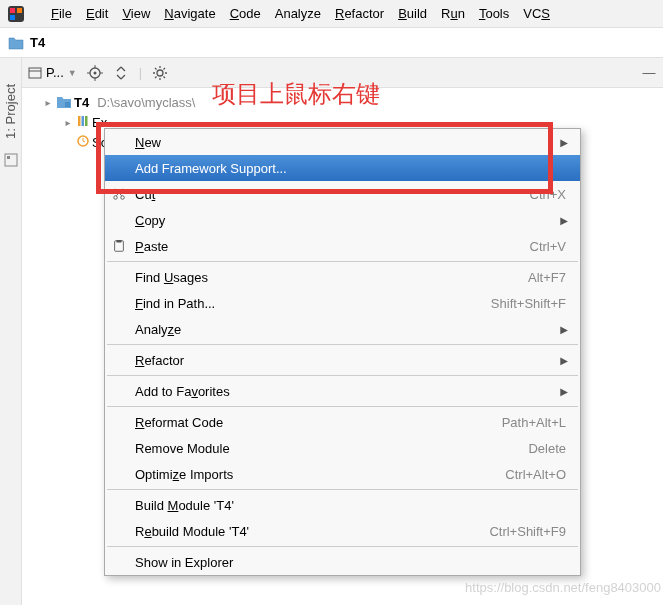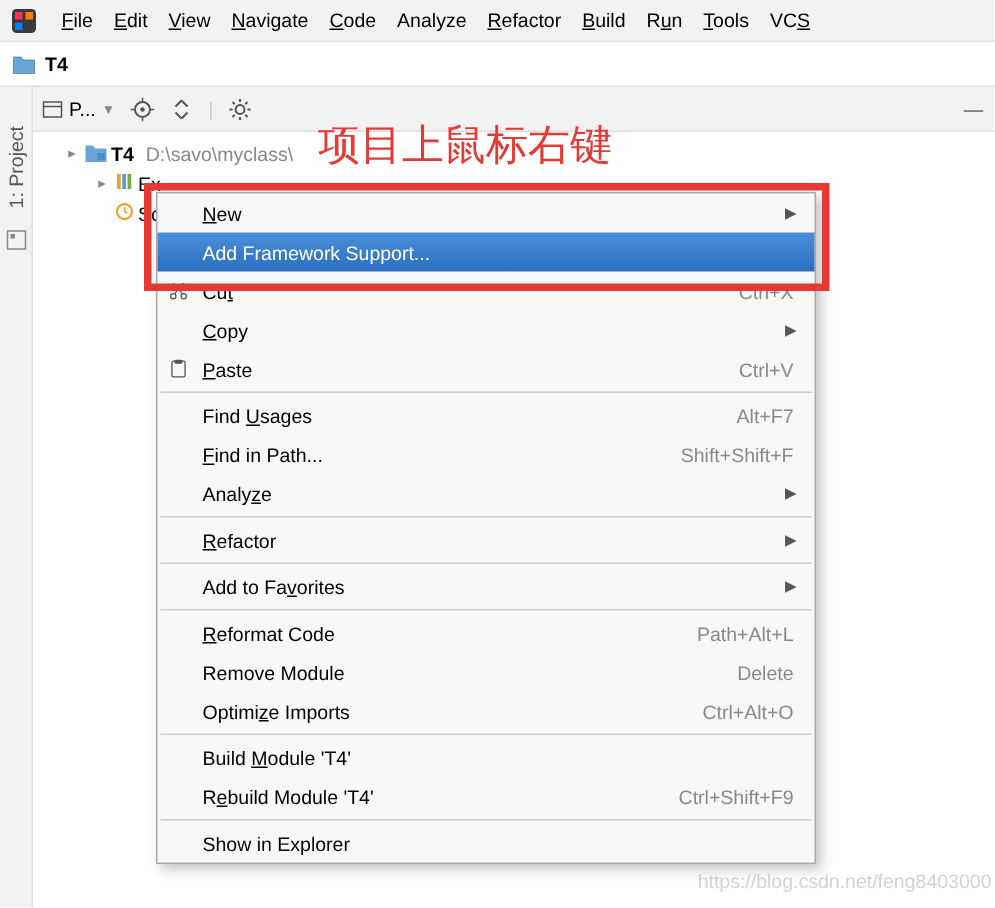--- a/index.html
+++ b/index.html
@@ -15,21 +15,21 @@
       background: #fff;
       overflow: hidden;
       position: relative;
     }
     .menubar {
       display: flex;
       align-items: center;
       padding: 4px 8px;
       background: #f2f2f2;
       border-bottom: 1px solid #e0e0e0;
-      gap: 4px;
+      gap: 14px;
       height: 28px;
     }
     .app-icon {
       width: 16px;
       height: 16px;
       margin-right: 6px;
     }
     .menu-item {
       padding: 2px 7px;
       cursor: pointer;
@@ -140,21 +140,21 @@
     }
     .tree-bold {
       font-weight: bold;
     }
     
     
     .context-menu {
       position: absolute;
       left: 104px;
       top: 128px;
-      width: 440px;
+      width: 477px;
       background: #f8f8f8;
       border: 1px solid #aaa;
       box-shadow: 3px 3px 8px rgba(0,0,0,0.25);
       z-index: 100;
     }
     .ctx-item {
       display: flex;
       align-items: center;
       padding: 4px 8px 4px 30px;
       height: 26px;
@@ -204,21 +204,21 @@
       border: 5px solid #e53935;
       z-index: 200;
       pointer-events: none;
     }
     
     
     .annotation {
       position: absolute;
       left: 212px;
       top: 78px;
-      font-size: 28px;
+      font-size: 24px;
       color: #e53935;
       font-family: "Microsoft YaHei", "SimHei", sans-serif;
       z-index: 200;
       font-weight: normal;
     }
     
     
     .watermark {
       position: absolute;
       right: 2px;

